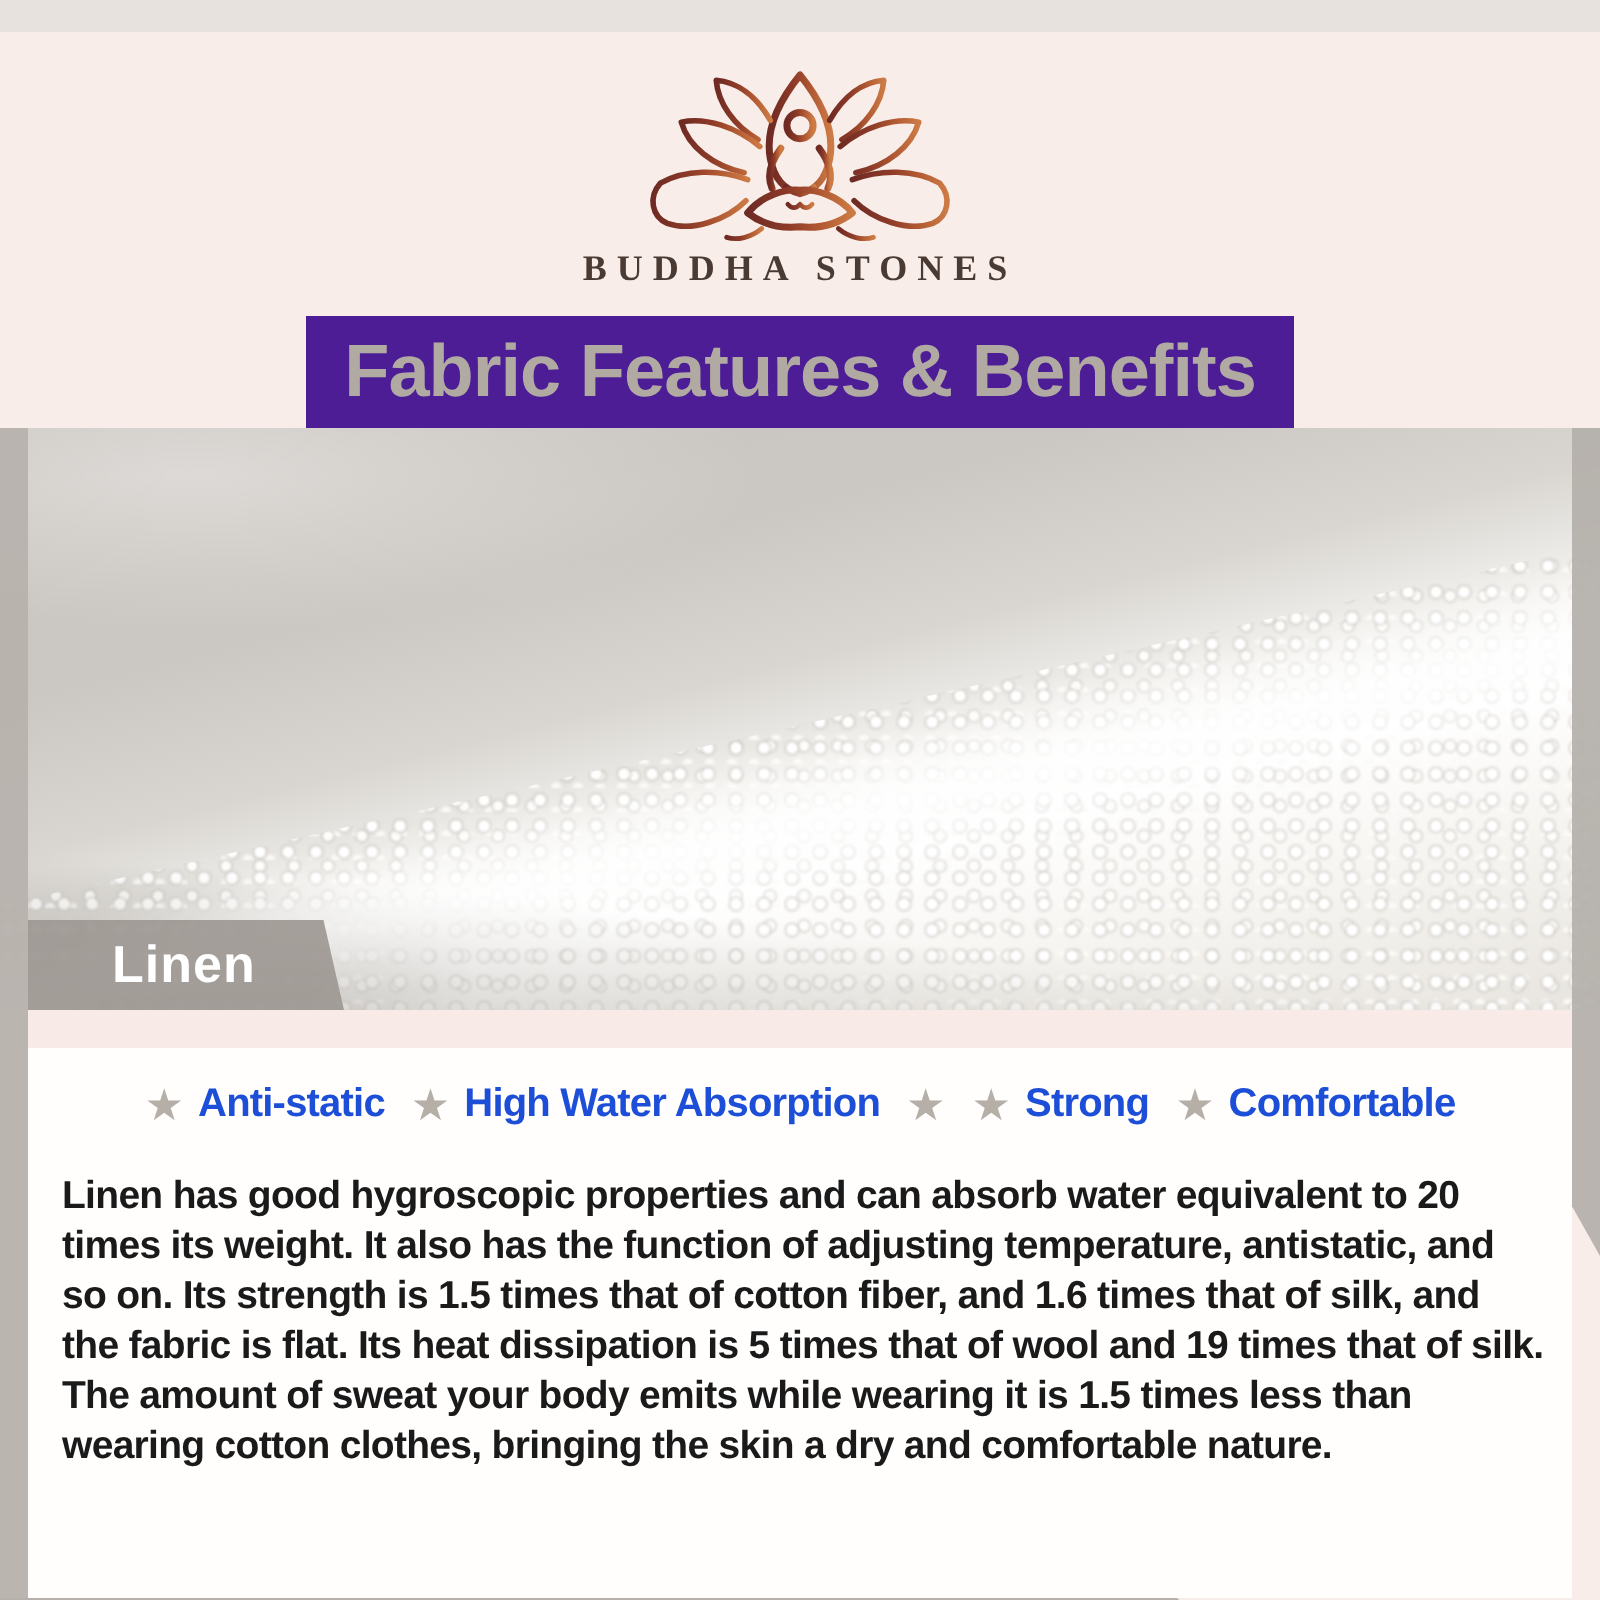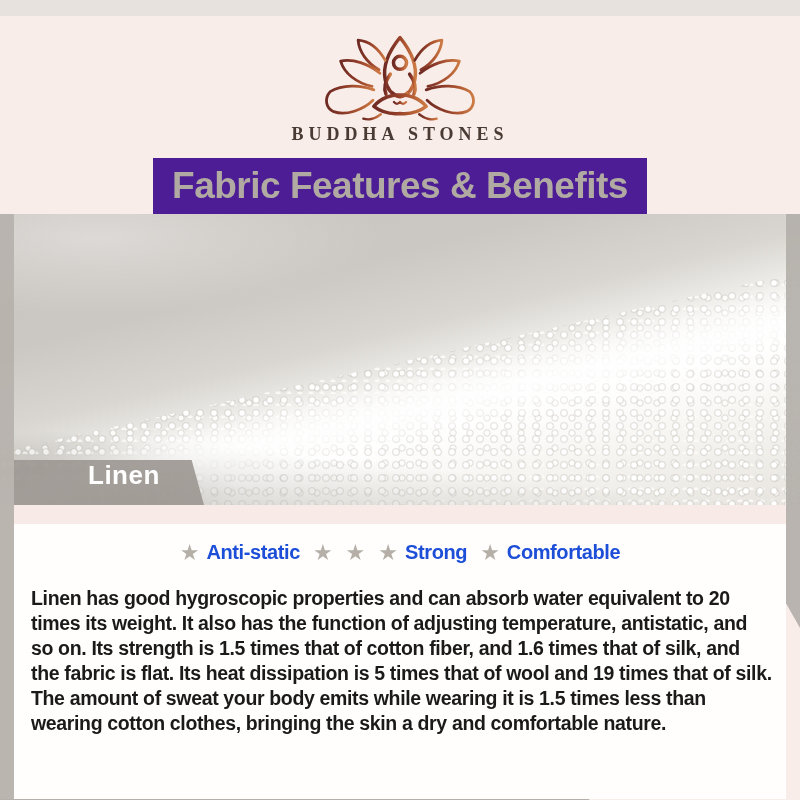--- a/index.html
+++ b/index.html
@@ -64,21 +64,21 @@
   .bottom-bar{
     position:absolute;left:0;top:783px;width:608px;height:17px;
     background:#b5b0ab;
     clip-path:polygon(0 0,96.8% 0,100% 100%,0 100%);
   }
   
   .fabric-label{
     position:absolute;left:14px;top:444px;width:158px;height:45px;
     background:rgba(157,152,147,0.92);
     clip-path:polygon(0 0,93.5% 0,100% 100%,0 100%);
-    display:flex;padding-left:32px;
+    display:flex;align-items:center;
   }
   .fabric-label span{
     color:#ffffff;font-size:26px;font-weight:bold;letter-spacing:0.5px;
     padding-left:42px;
   }
   
   .pink-divider{
     position:absolute;left:14px;top:489px;width:772px;height:19px;
     background:#f8ebe7;
   }
@@ -166,20 +166,21 @@
   <div class="pink-divider"></div>
   <div class="content-box"></div>
 
   <div class="features">
     <div class="feature">
       <span class="star">★</span>
       <span class="flabel">Anti-static</span>
     </div>
     <div class="feature">
       <span class="star">★</span>
+      <span class="flabel">High Water Absorption</span>
     </div>
     <div class="feature">
       <span class="star">★</span>
     </div>
     <div class="feature">
       <span class="star">★</span>
       <span class="flabel">Strong</span>
     </div>
     <div class="feature">
       <span class="star">★</span>

